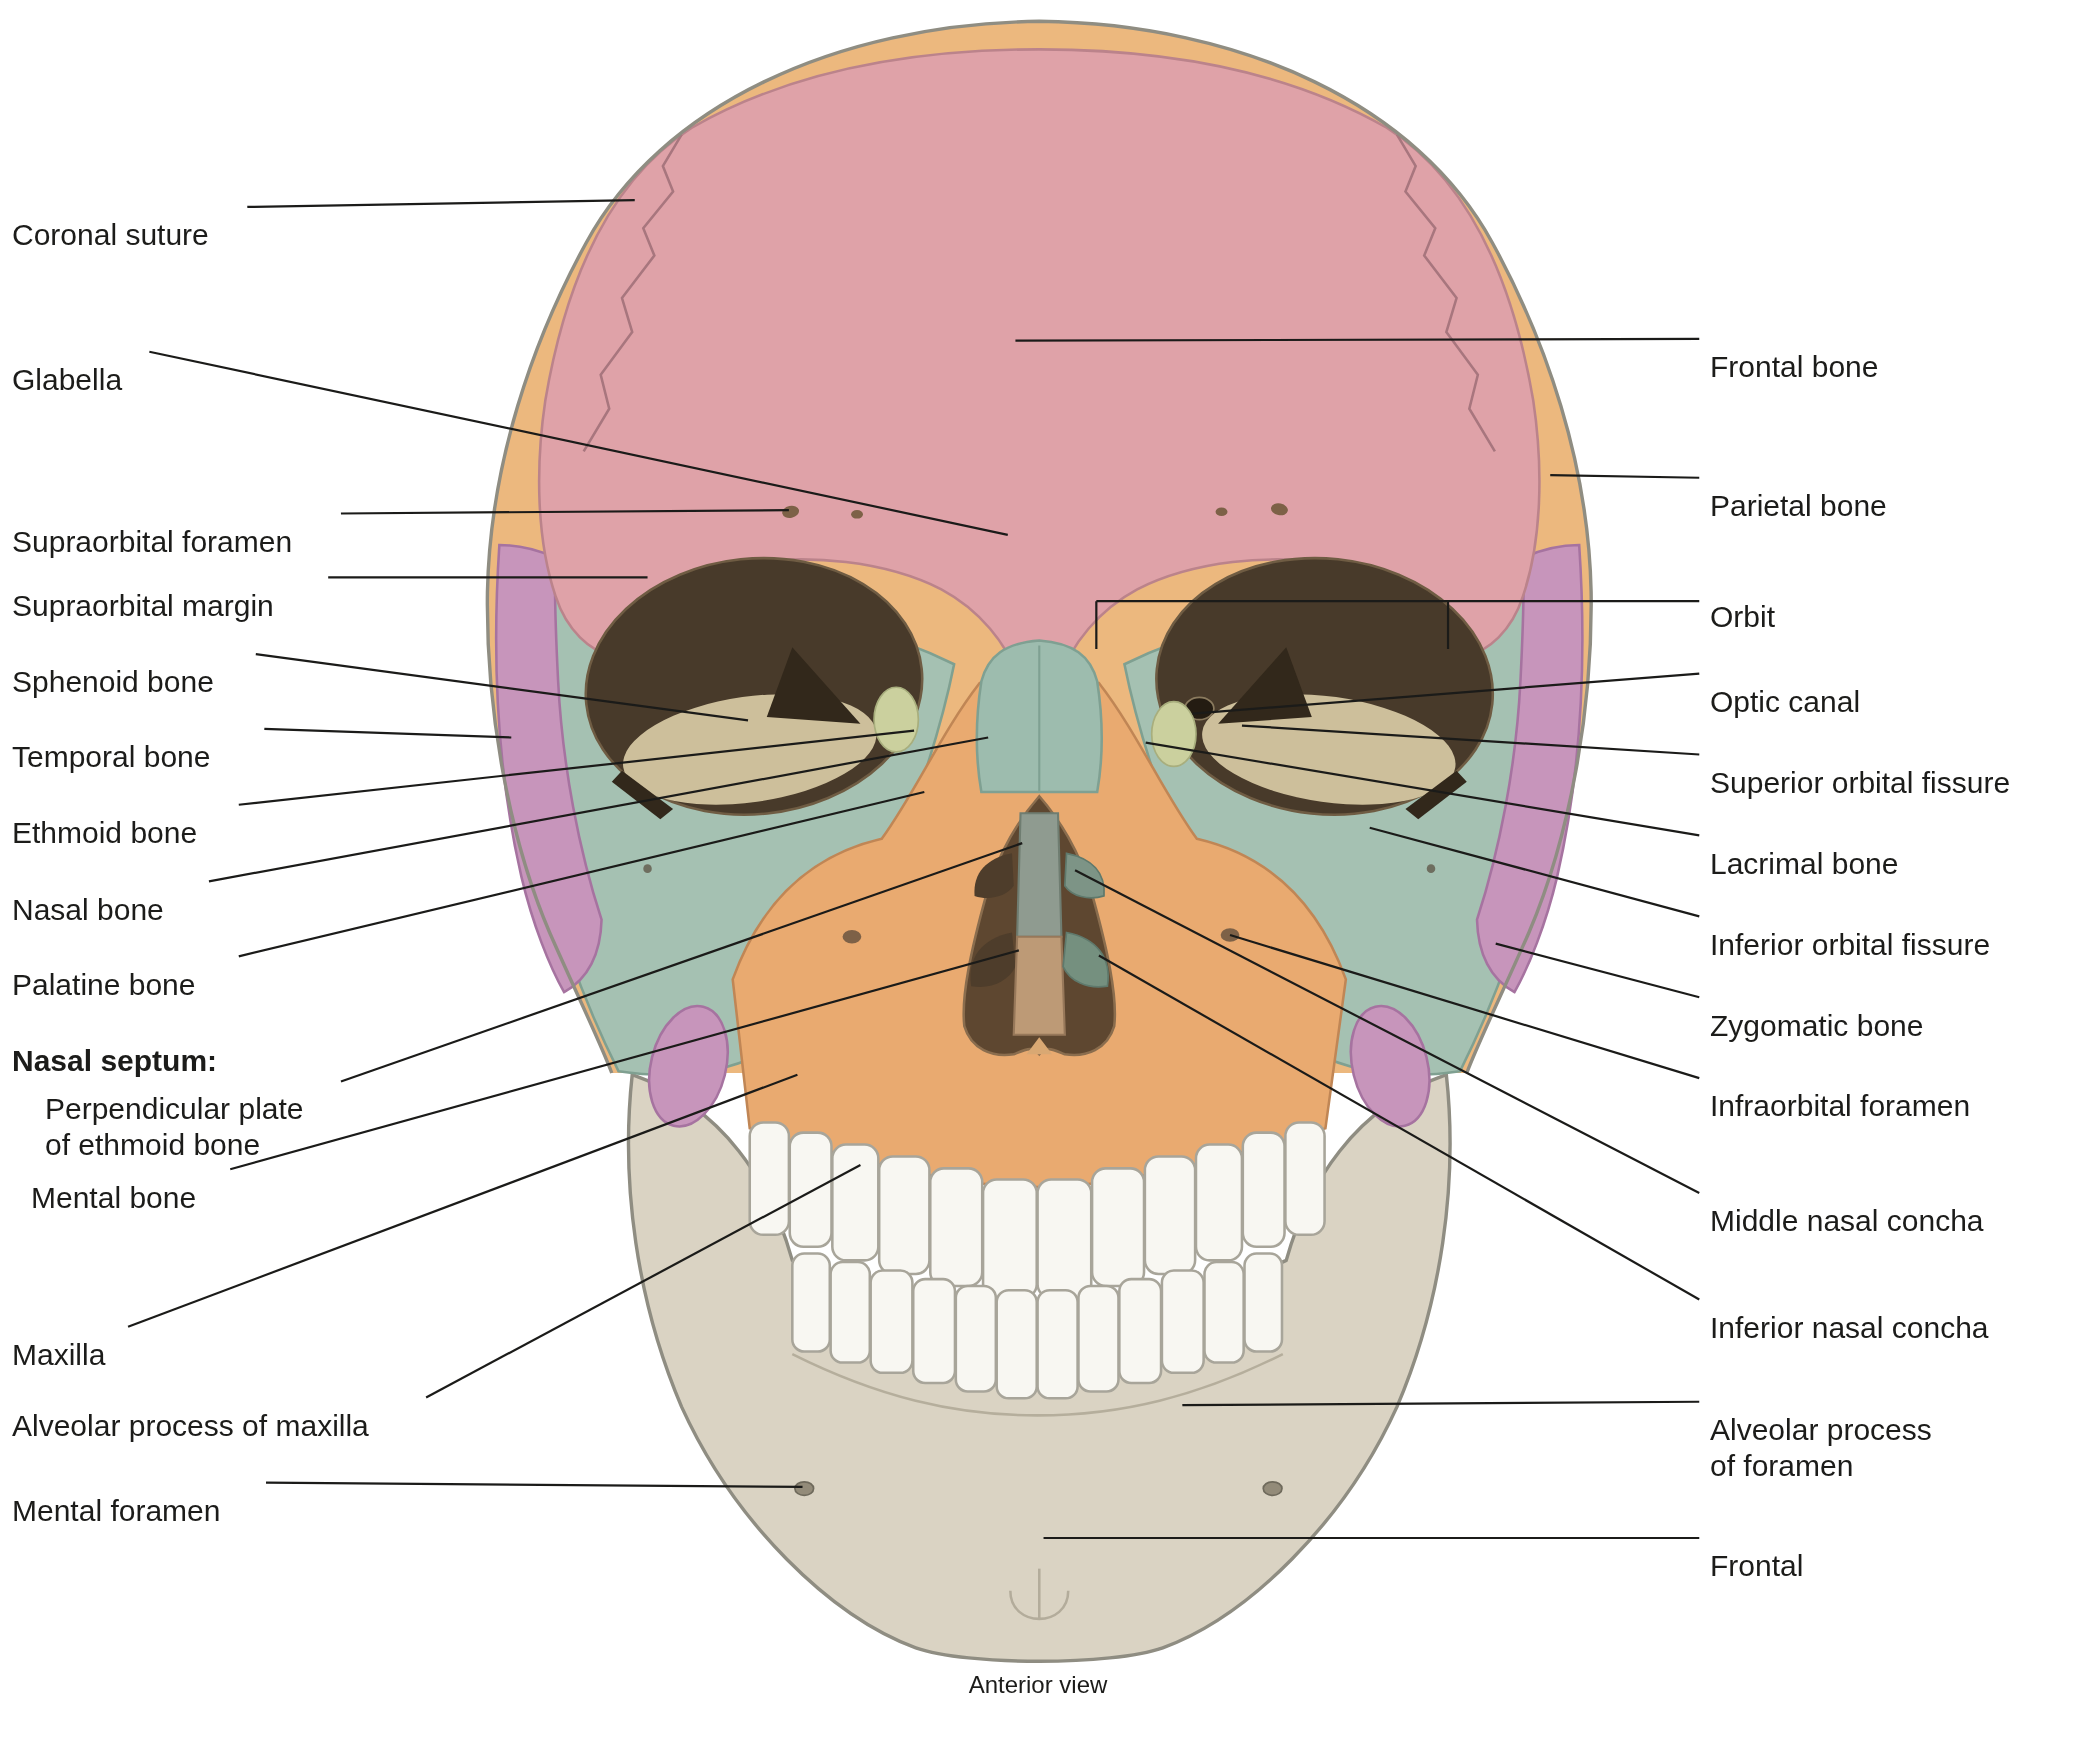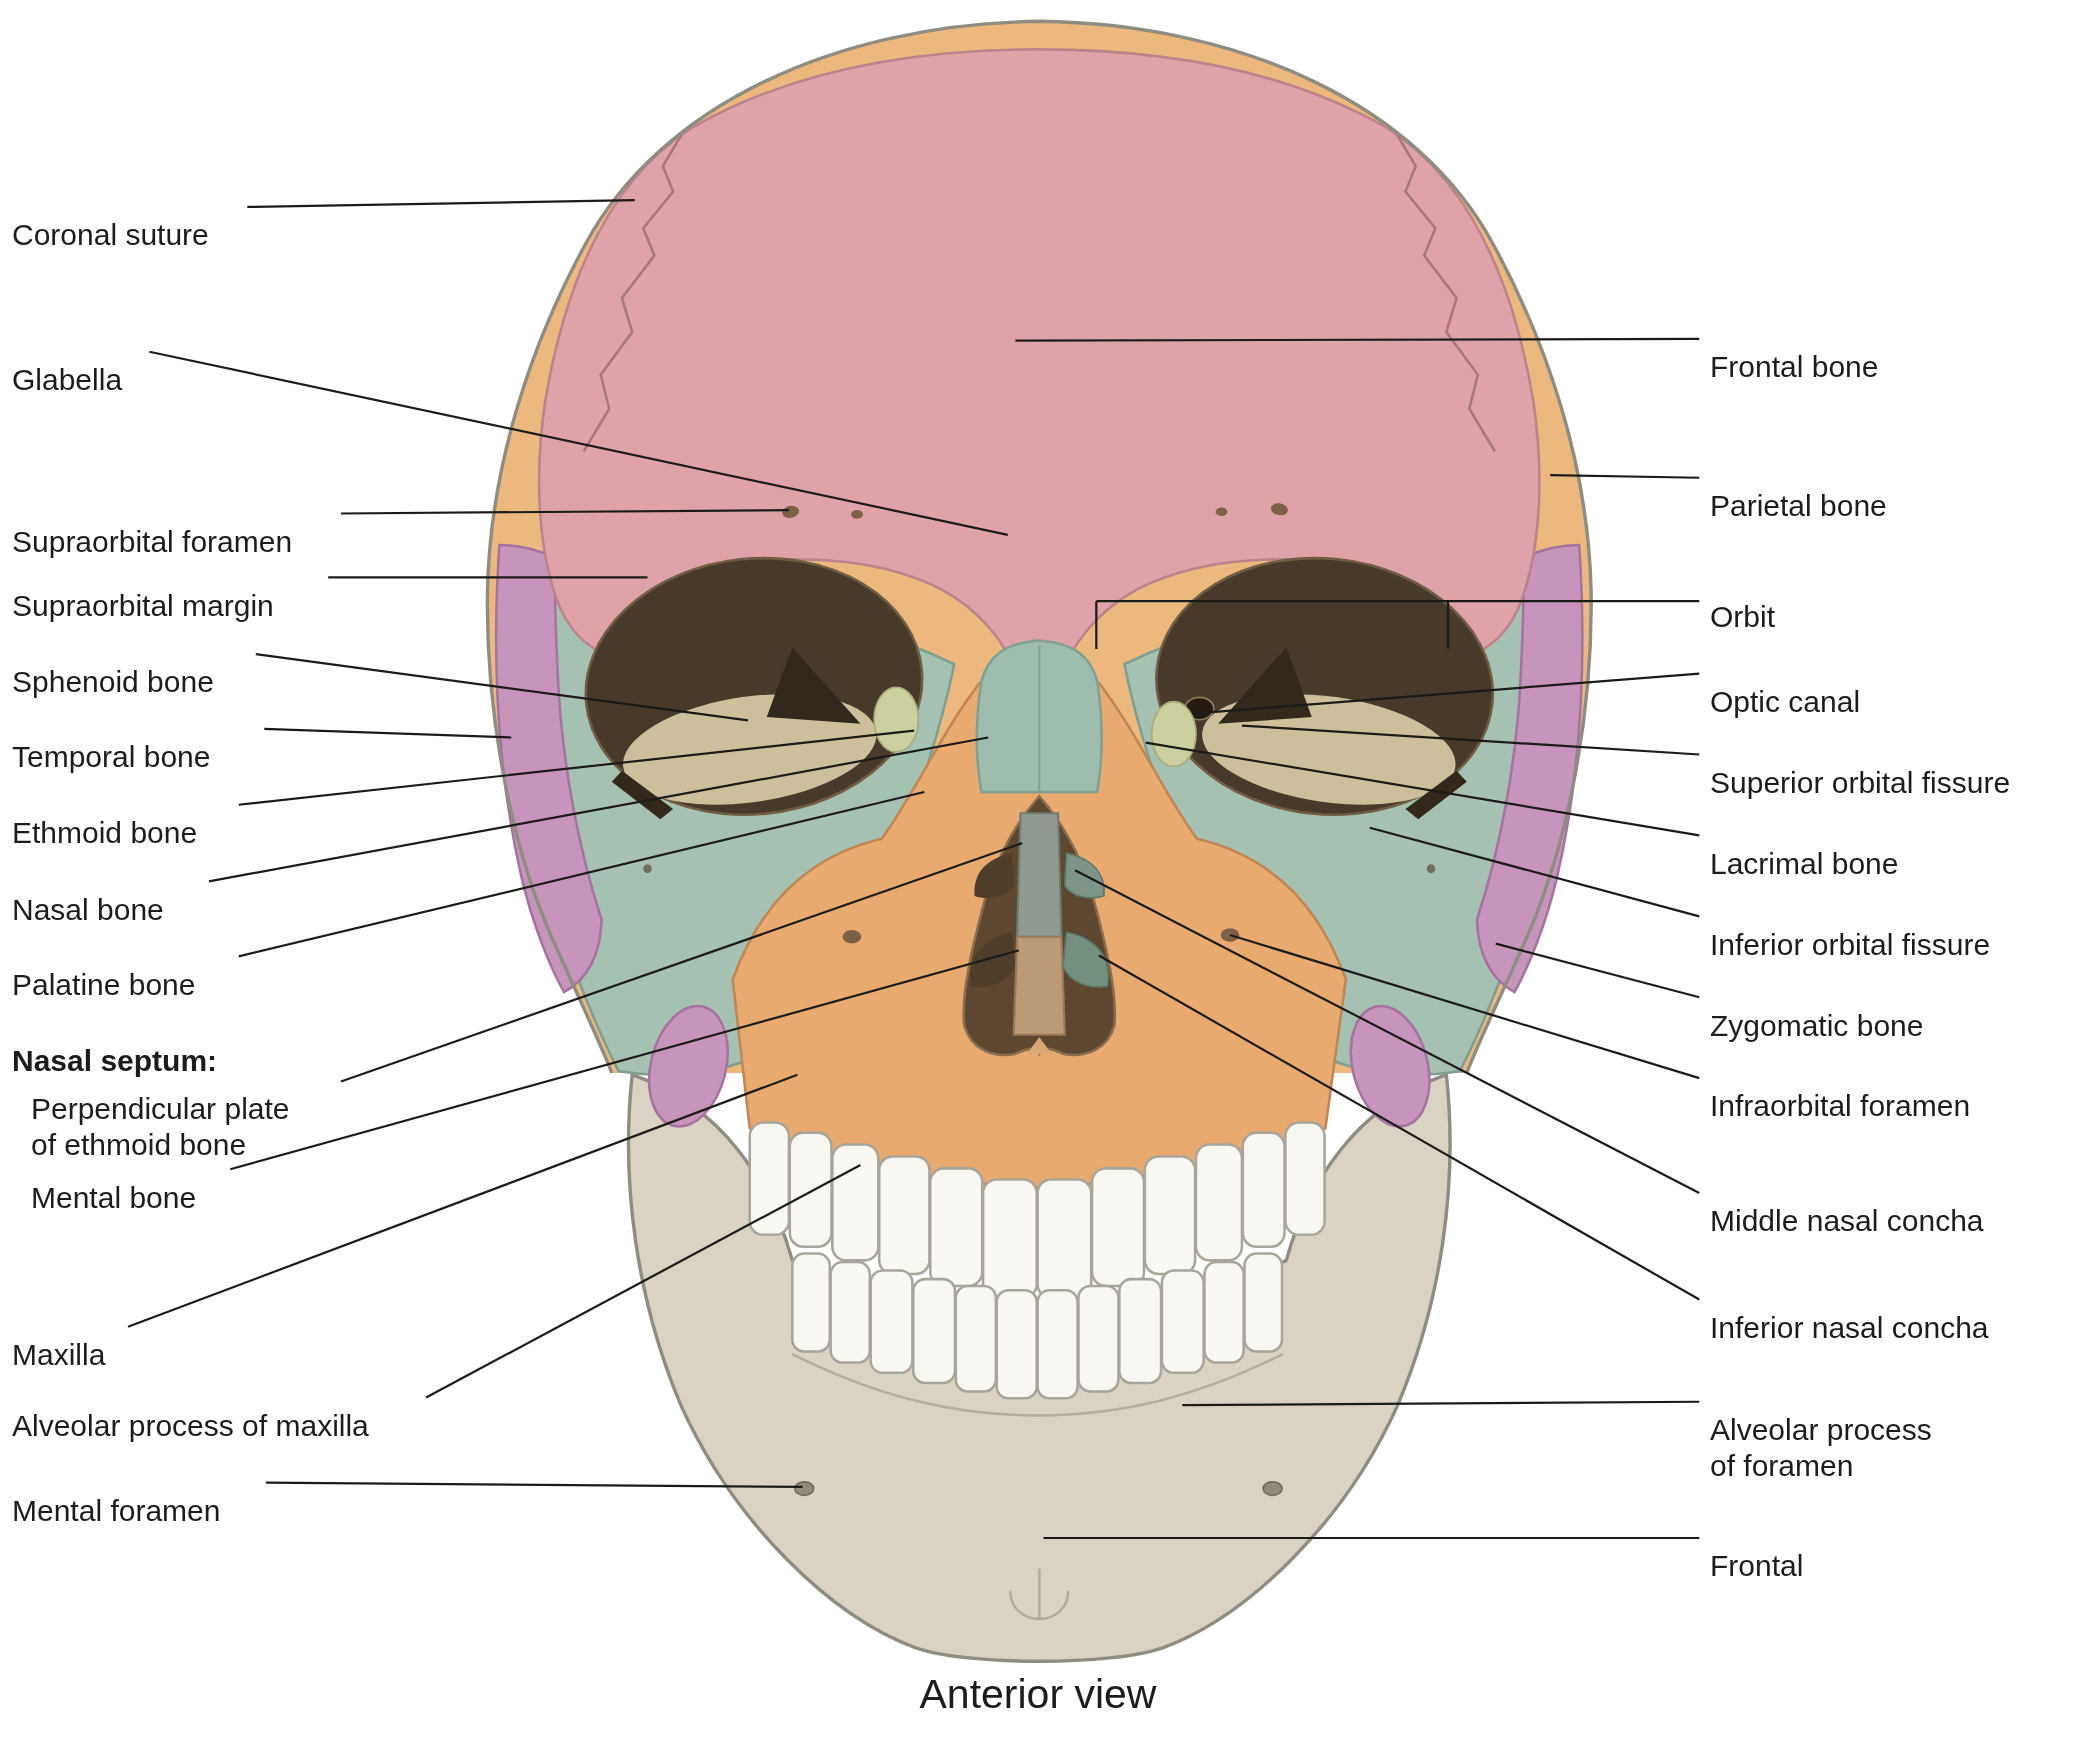--- a/index.html
+++ b/index.html
@@ -4,21 +4,21 @@
 <title>Anterior view</title>
 <style>
   html,body{margin:0;padding:0;background:#ffffff;}
   .stage{position:relative;width:2076px;height:1756px;background:#ffffff;
          font-family:"Liberation Sans",sans-serif;overflow:hidden;}
   .stage svg{position:absolute;left:0;top:0;}
   .lbl{position:absolute;font-size:30px;line-height:36px;color:#1c1c1a;white-space:nowrap;margin-top:28px;}
   .lbl span{display:block;}
   .bold{font-weight:bold;}
   .caption{position:absolute;left:0;top:1671px;width:2076px;text-align:center;
-           font-size:41px;color:#1c1c1a;}
+           font-size:24px;color:#1c1c1a;}
 </style>
 </head>
 <body>
 
 <div class="stage">
 
 <svg width="2076" height="1756" viewBox="0 0 2437 2062">
   <g>
 
     <path d="M 742 1262 C 850 1300, 905 1390, 930 1480 C 1010 1520, 1110 1542, 1218 1542
@@ -204,21 +204,21 @@
     </div>
 <div class="lbl" style="left:12px;top:864px">
       <span>Nasal bone</span>
     </div>
 <div class="lbl" style="left:12px;top:939px">
       <span>Palatine bone</span>
     </div>
 <div class="lbl bold" style="left:12px;top:1015px">
       <span>Nasal septum:</span>
     </div>
-<div class="lbl" style="left:31px;top:1063px">
+<div class="lbl" style="left:45px;top:1063px">
       <span>Perpendicular plate</span>
       <span>of ethmoid bone</span>
     </div>
 <div class="lbl" style="left:31px;top:1152px">
       <span>Mental bone</span>
     </div>
 <div class="lbl" style="left:12px;top:1309px">
       <span>Maxilla</span>
     </div>
 <div class="lbl" style="left:12px;top:1380px">

